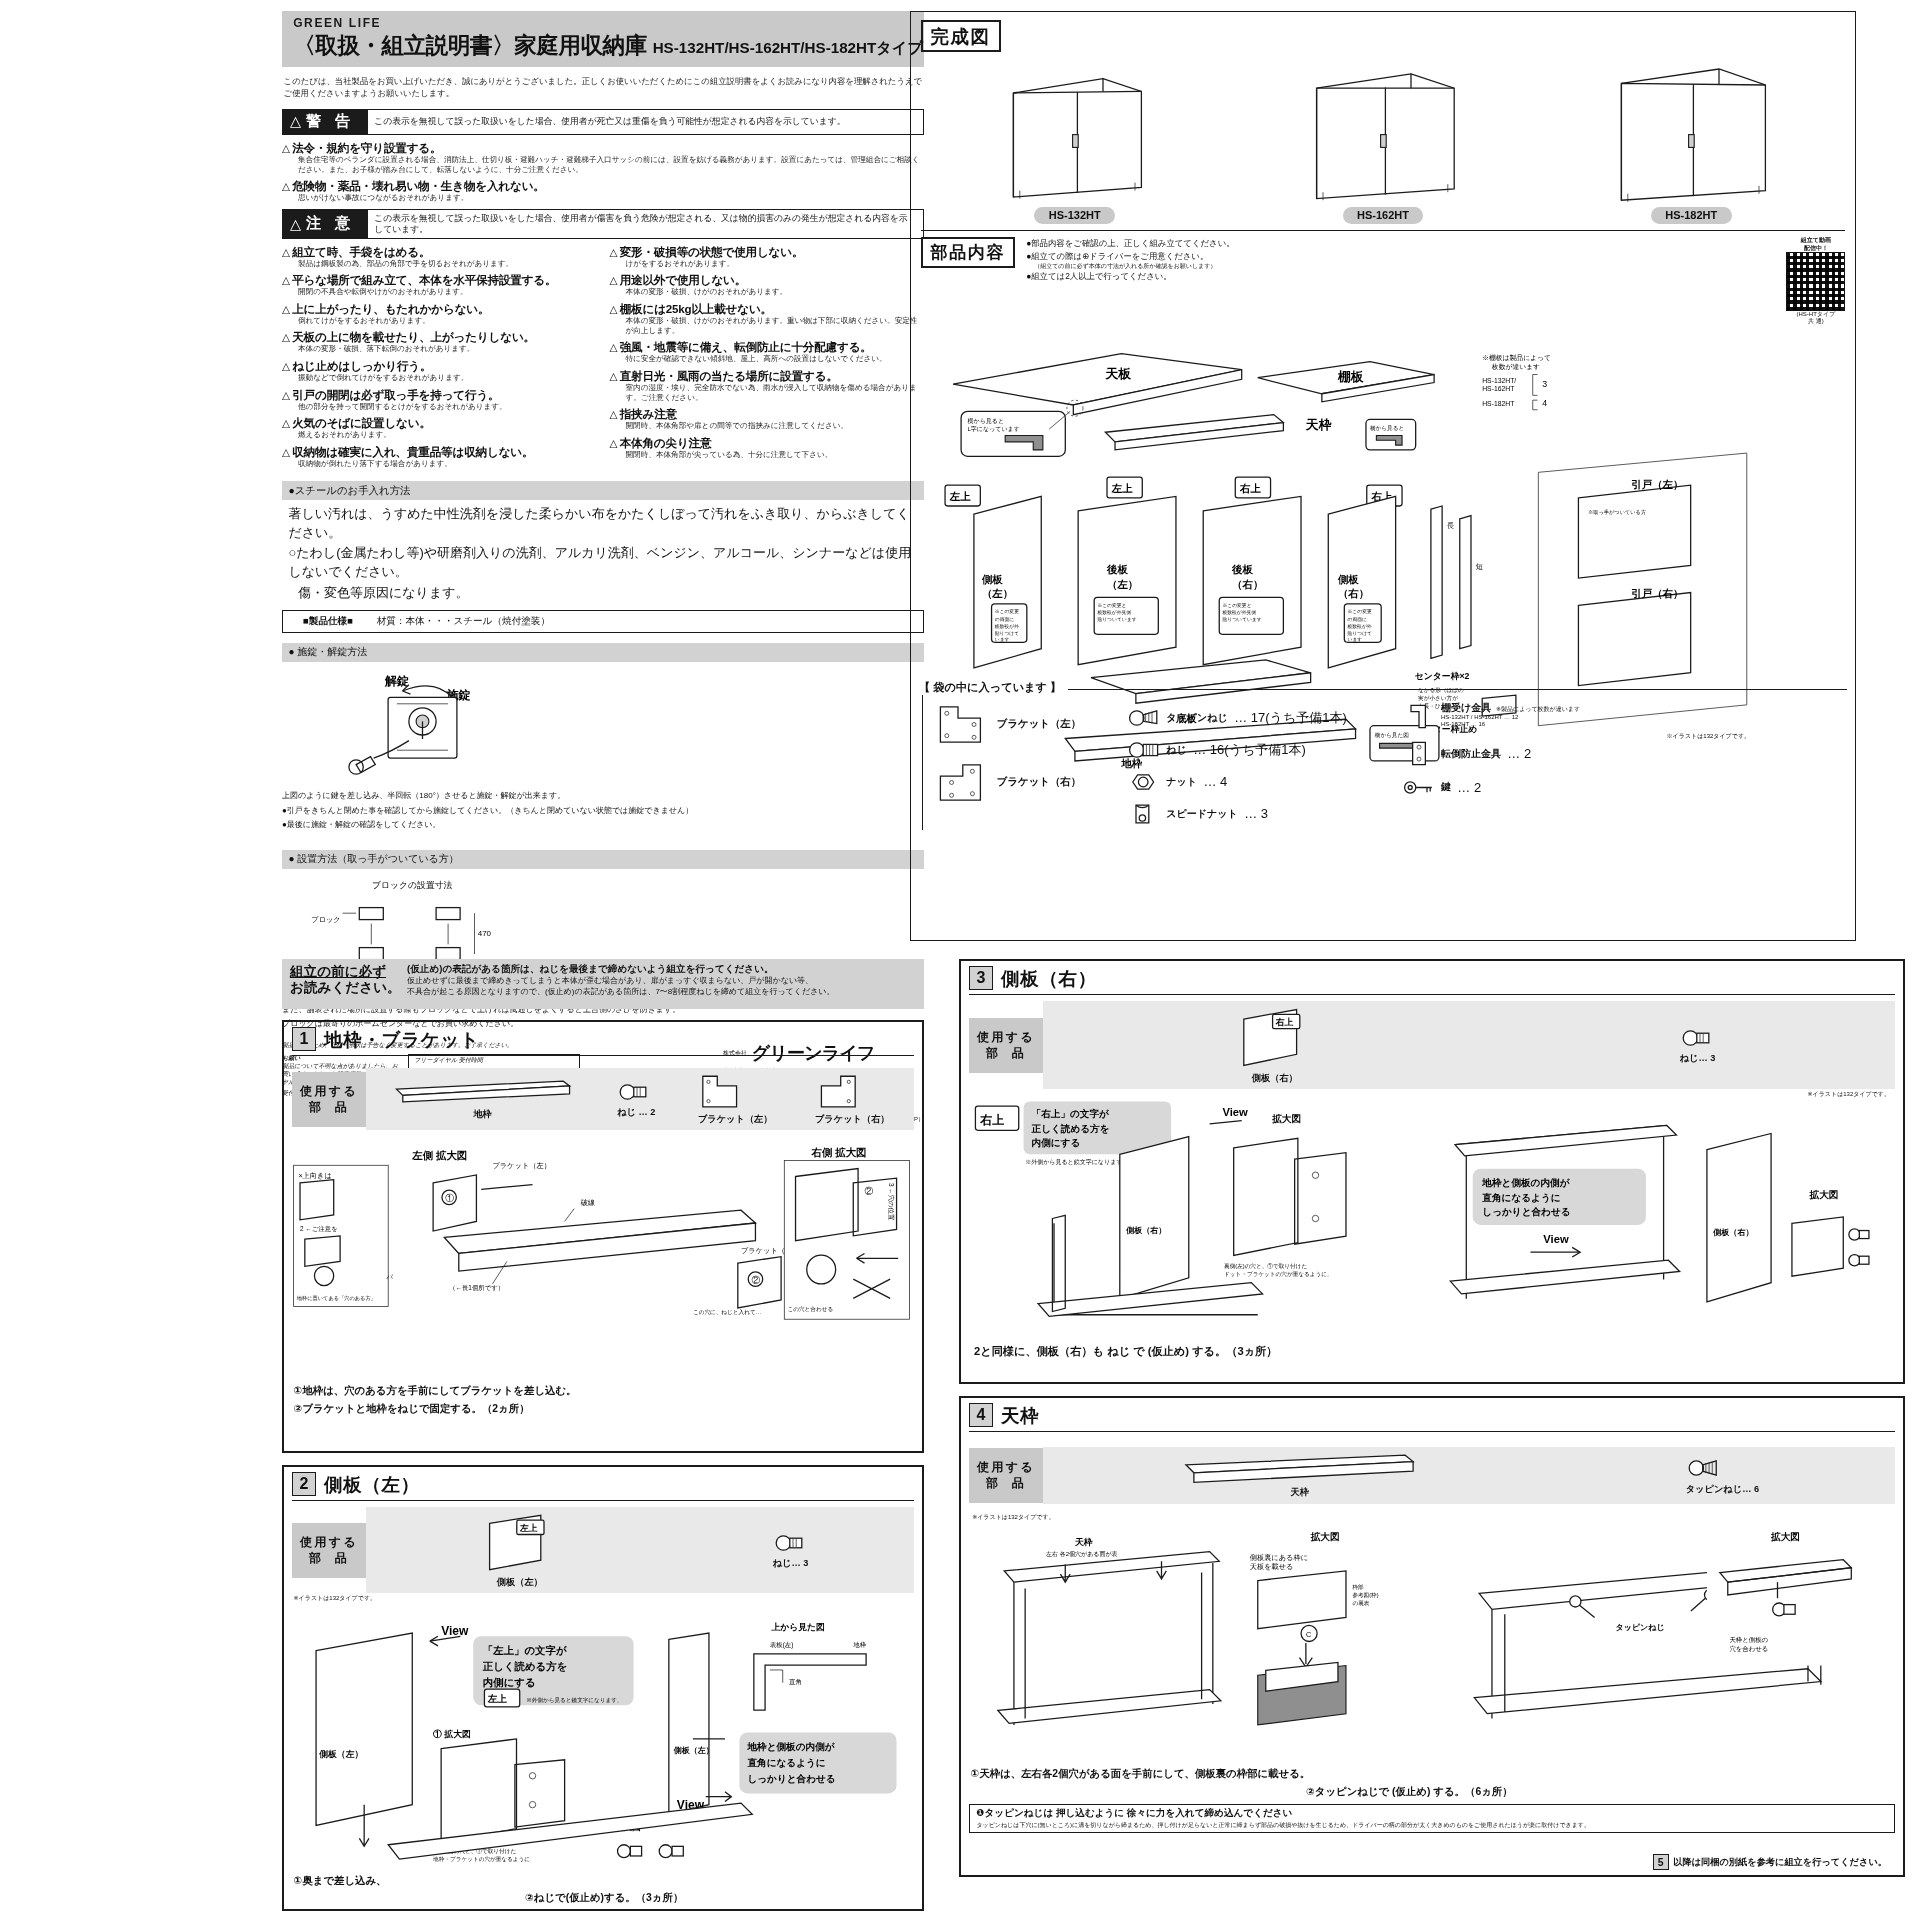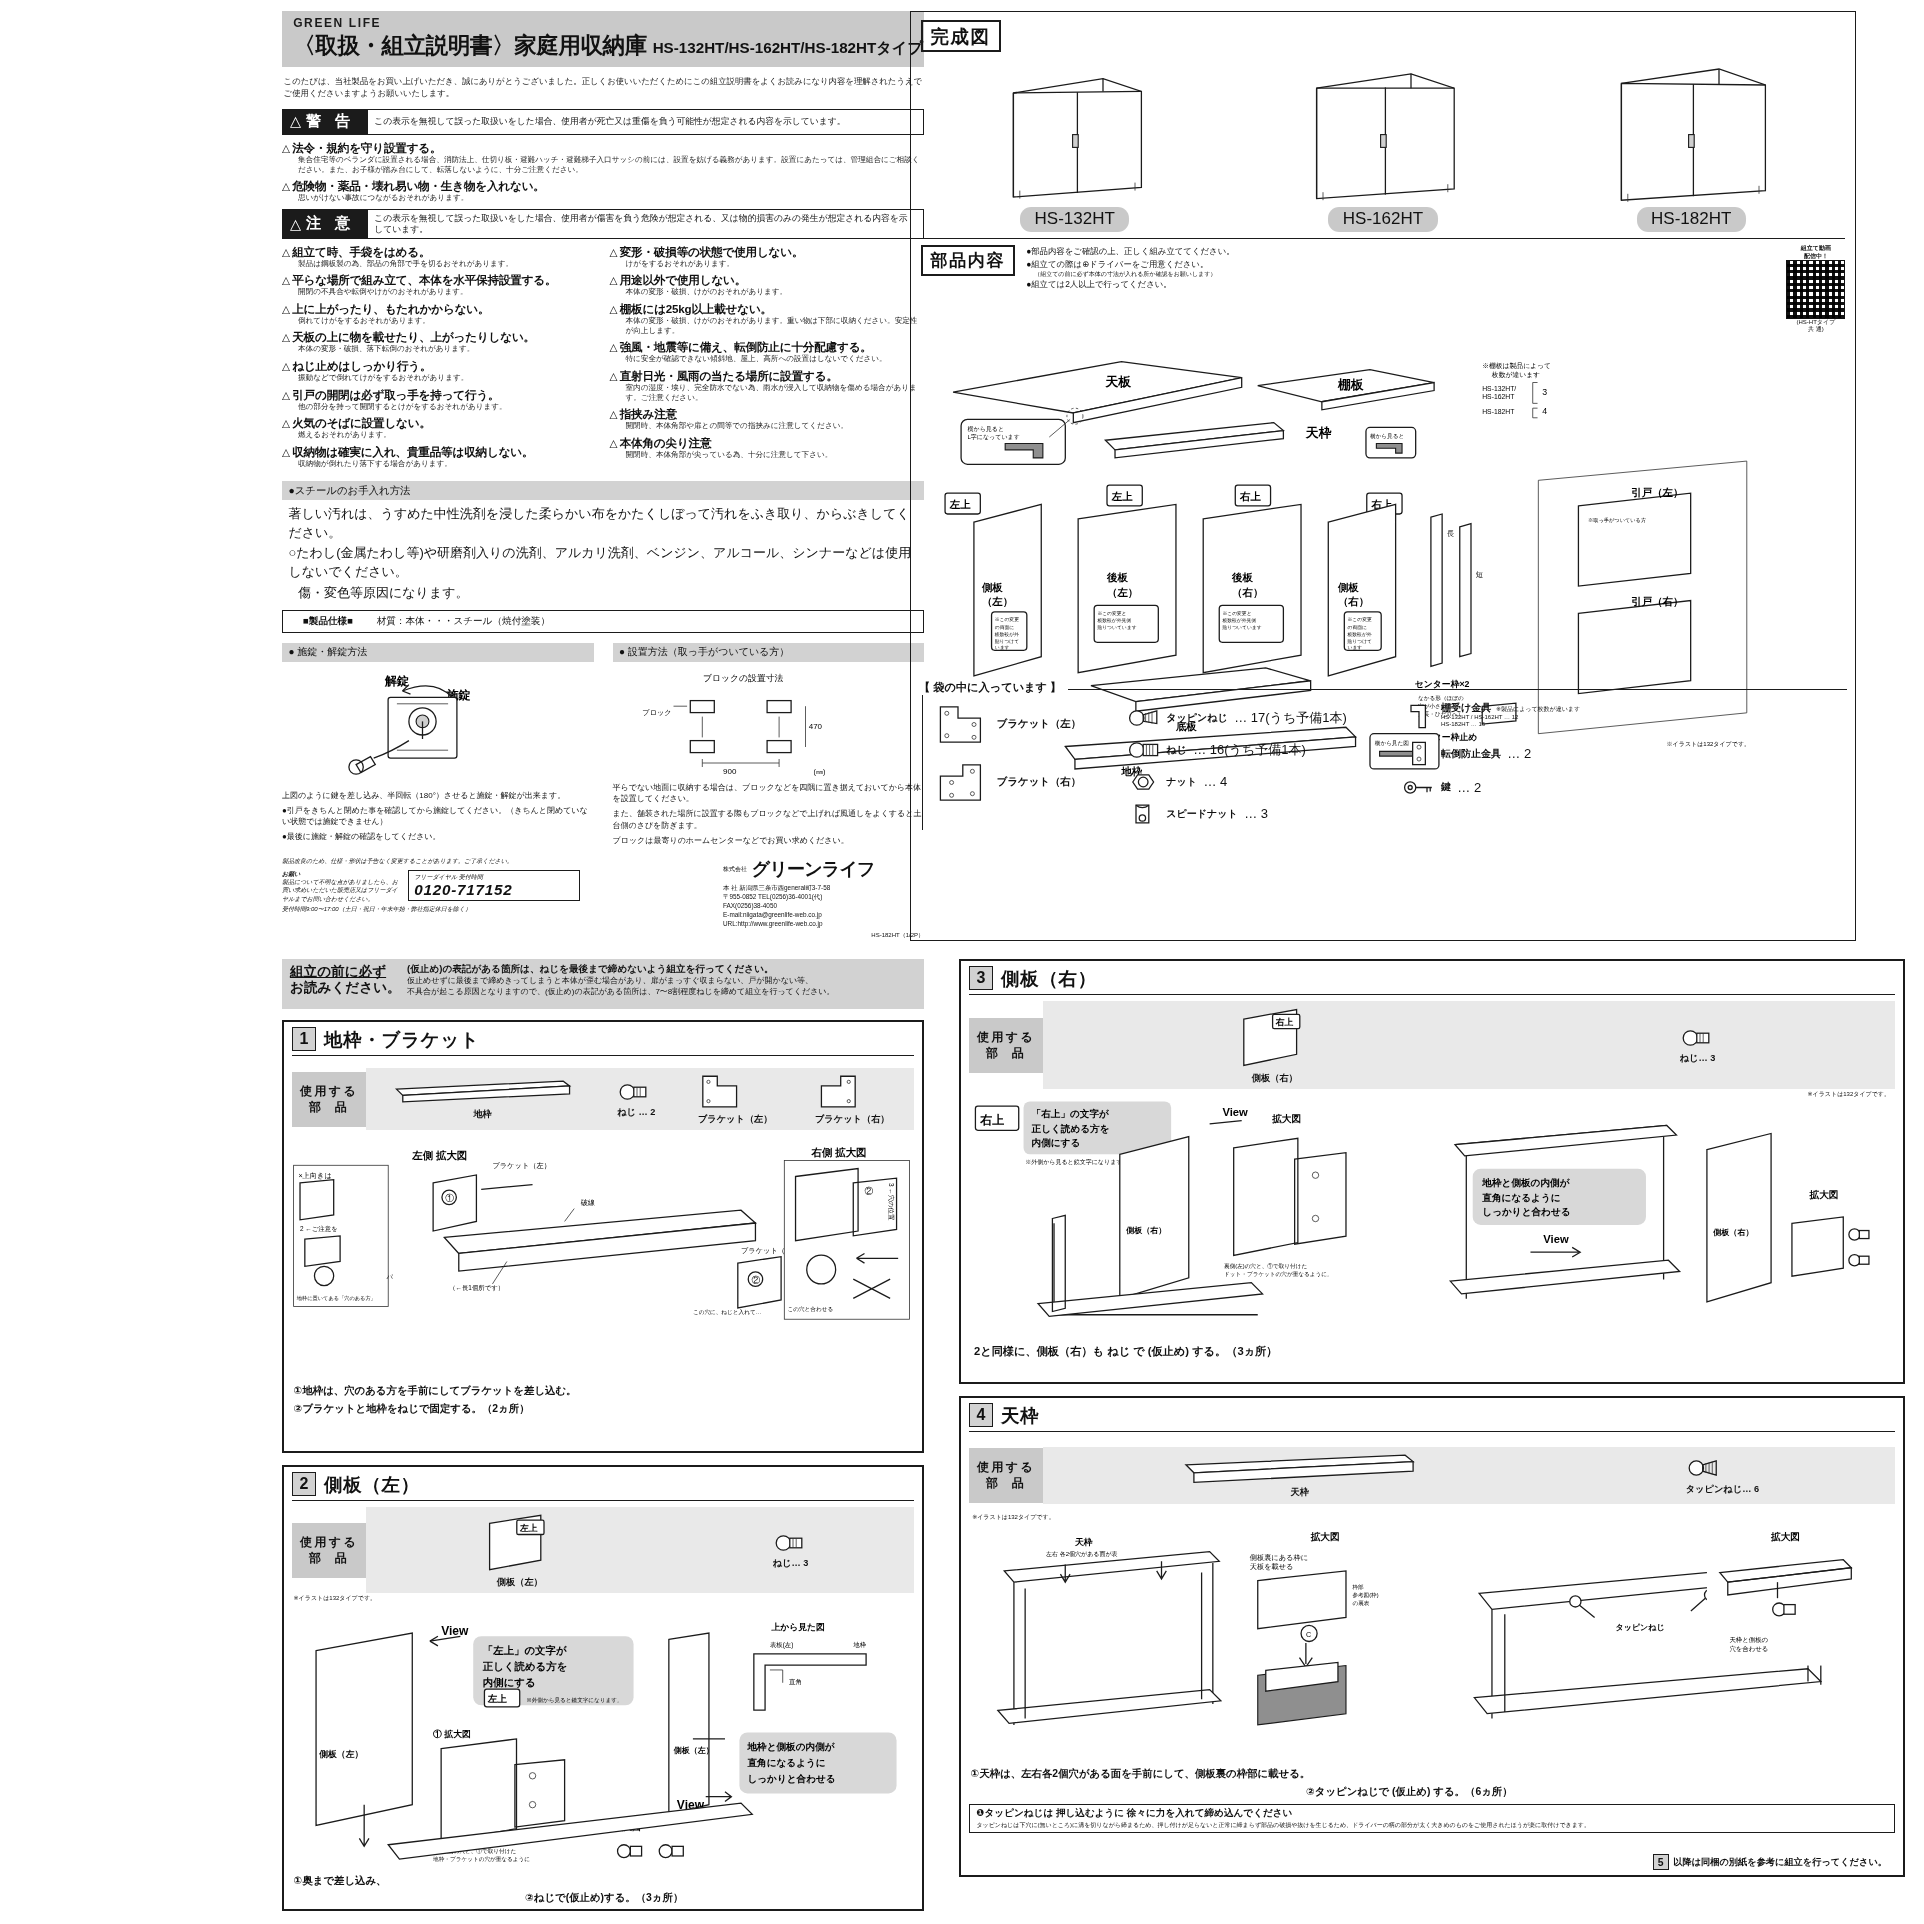--- a/index.html
+++ b/index.html
@@ -46,21 +46,21 @@
 
   .sec-gray {
     background: #d2d2d2; font-size: 10.4px; font-weight: normal; padding: 2.4px 6.4px;
     margin-top: 8px;
   }
   .sec-body { font-size: 13px; line-height: 1.45; margin: 4.8px 3.2px 1.6px 6.4px; }
 
   .specbox { border: 1.6px solid #1b1b1b; margin-top: 8px; padding: 4px 20px; font-size: 9.6px; }
   .specbox .lbl { font-weight: bold; }
 
-  .twocol { display: flex; gap: 19px; margin-top: 9.6px; }
+  .twocol { display: flex; gap: 19px; margin-top: 9.6px; flex-direction: column; }
   .twocol > div { flex: 1; }
   .sub-gray { background: #d2d2d2; font-size: 10px; padding: 2.4px 6.4px; font-weight: normal; }
 
   .lockart { position: relative; height: 120px; margin-top: 4.8px; }
   .locknote { font-size: 8px; line-height: 1.45; margin-top: 3.2px; }
 
   .blockart { position: relative; height: 112px; margin-top: 4.8px; }
 
   
   .footer { margin-top: 11.2px; display: flex; gap: 6.4px; align-items: flex-start; }
@@ -71,21 +71,21 @@
   .logo-mark { font-size: 18px; font-weight: bold; letter-spacing: -0.8px; }
 
   
   #topright { position: absolute; left: 910px; top: 11.2px; width: 946px; height: 930px; border: 1.6px solid #1b1b1b; }
   .tr-inner { padding: 8px 9.6px; height: 100%; position: relative; }
   .boxed-head {
     display: inline-block; border: 2px solid #1b1b1b; padding: 1.6px 8px;
     font-size: 18.4px; font-weight: bold; letter-spacing: 1.6px;
   }
   .model-chip {
-    background: #c9c9c9; border-radius: 11.2px; font-size: 17px; font-weight: normal;
+    background: #c9c9c9; border-radius: 11.2px; font-size: 11px; font-weight: bold;
     padding: 2.4px 14.4px; display: inline-block;
   }
 
   .qr { width: 59px; height: 59px; background:
       repeating-linear-gradient(0deg,#111 0 3.2px,#fff 3.2px 6.4px),
       repeating-linear-gradient(90deg,#111 0 3.2px,transparent 3.2px 6.4px);
       background-blend-mode: multiply; border: 1.6px solid #111; }
 
   .bag-box { position: absolute; left: 8px; right: 8px; bottom: 59px; height: 201px; }
   .bag-title { font-size: 11.2px; font-weight: bold; }

